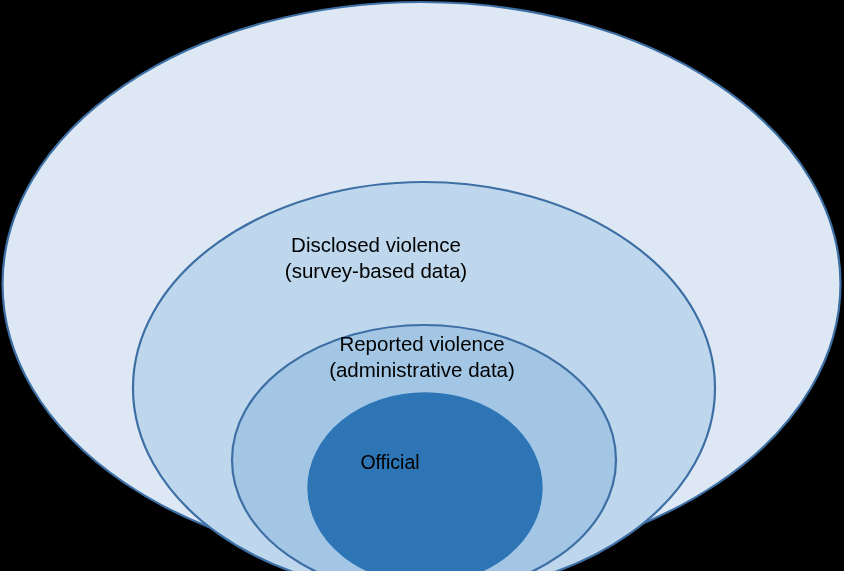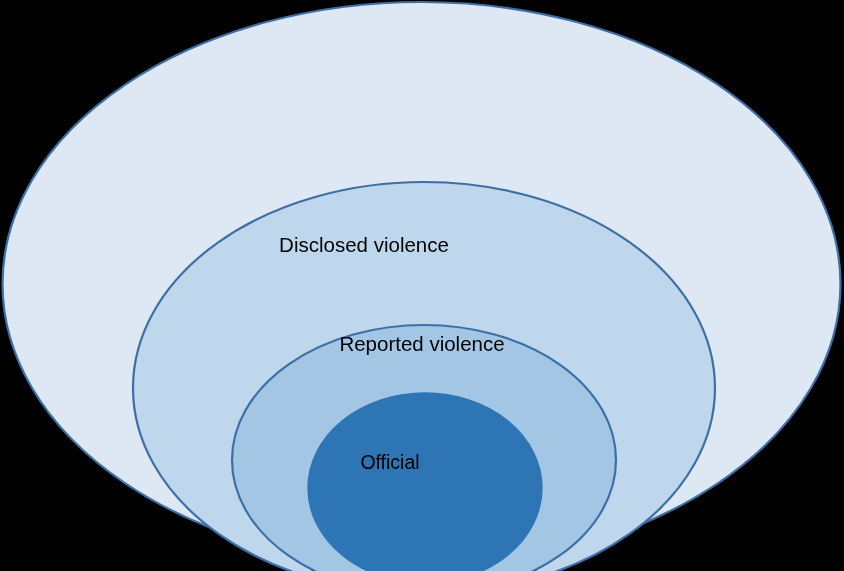--- a/index.html
+++ b/index.html
@@ -38,21 +38,21 @@
     white-space: nowrap;
     pointer-events: none;
   }
   .label-line { display: block; }
   #label-outer {
     left: 0;
     top: 80px;
     width: 844px;
   }
   #label-second {
-    left: 0;
+    left: 12px;
     top: 232px;
     width: 728px;
   }
   #label-third {
     left: 0;
     top: 331px;
     width: 844px;
   }
   #label-inner {
     left: 0;
@@ -75,23 +75,25 @@
     <ellipse id="ellipse-second" cx="424" cy="388" rx="291" ry="206" fill="#bed7ed" stroke="#3d6fa5" stroke-width="2.2"></ellipse>
 
     <ellipse id="ellipse-third" cx="424" cy="460" rx="192" ry="135" fill="#a3c6e5" stroke="#3d6fa5" stroke-width="2.2"></ellipse>
 
     <ellipse id="ellipse-inner" cx="425" cy="488" rx="117" ry="95" fill="#2e75b6" stroke="#2e75b6" stroke-width="1.4"></ellipse>
   </svg>
 
 
   <div class="ellipse-label" id="label-second" style="color: rgb(0, 0, 0);">
     <span class="label-line">Disclosed violence</span>
+    <span class="label-line">(survey-based data)</span>
   </div>
 
   <div class="ellipse-label" id="label-third" style="color: rgb(0, 0, 0);">
     <span class="label-line">Reported violence</span>
+    <span class="label-line">(administrative data)</span>
   </div>
 
   <div class="ellipse-label" id="label-inner" style="color: rgb(0, 0, 0);">
     <span class="label-line">Official</span>
   </div>
 
 </div>
 
 </body></html>

